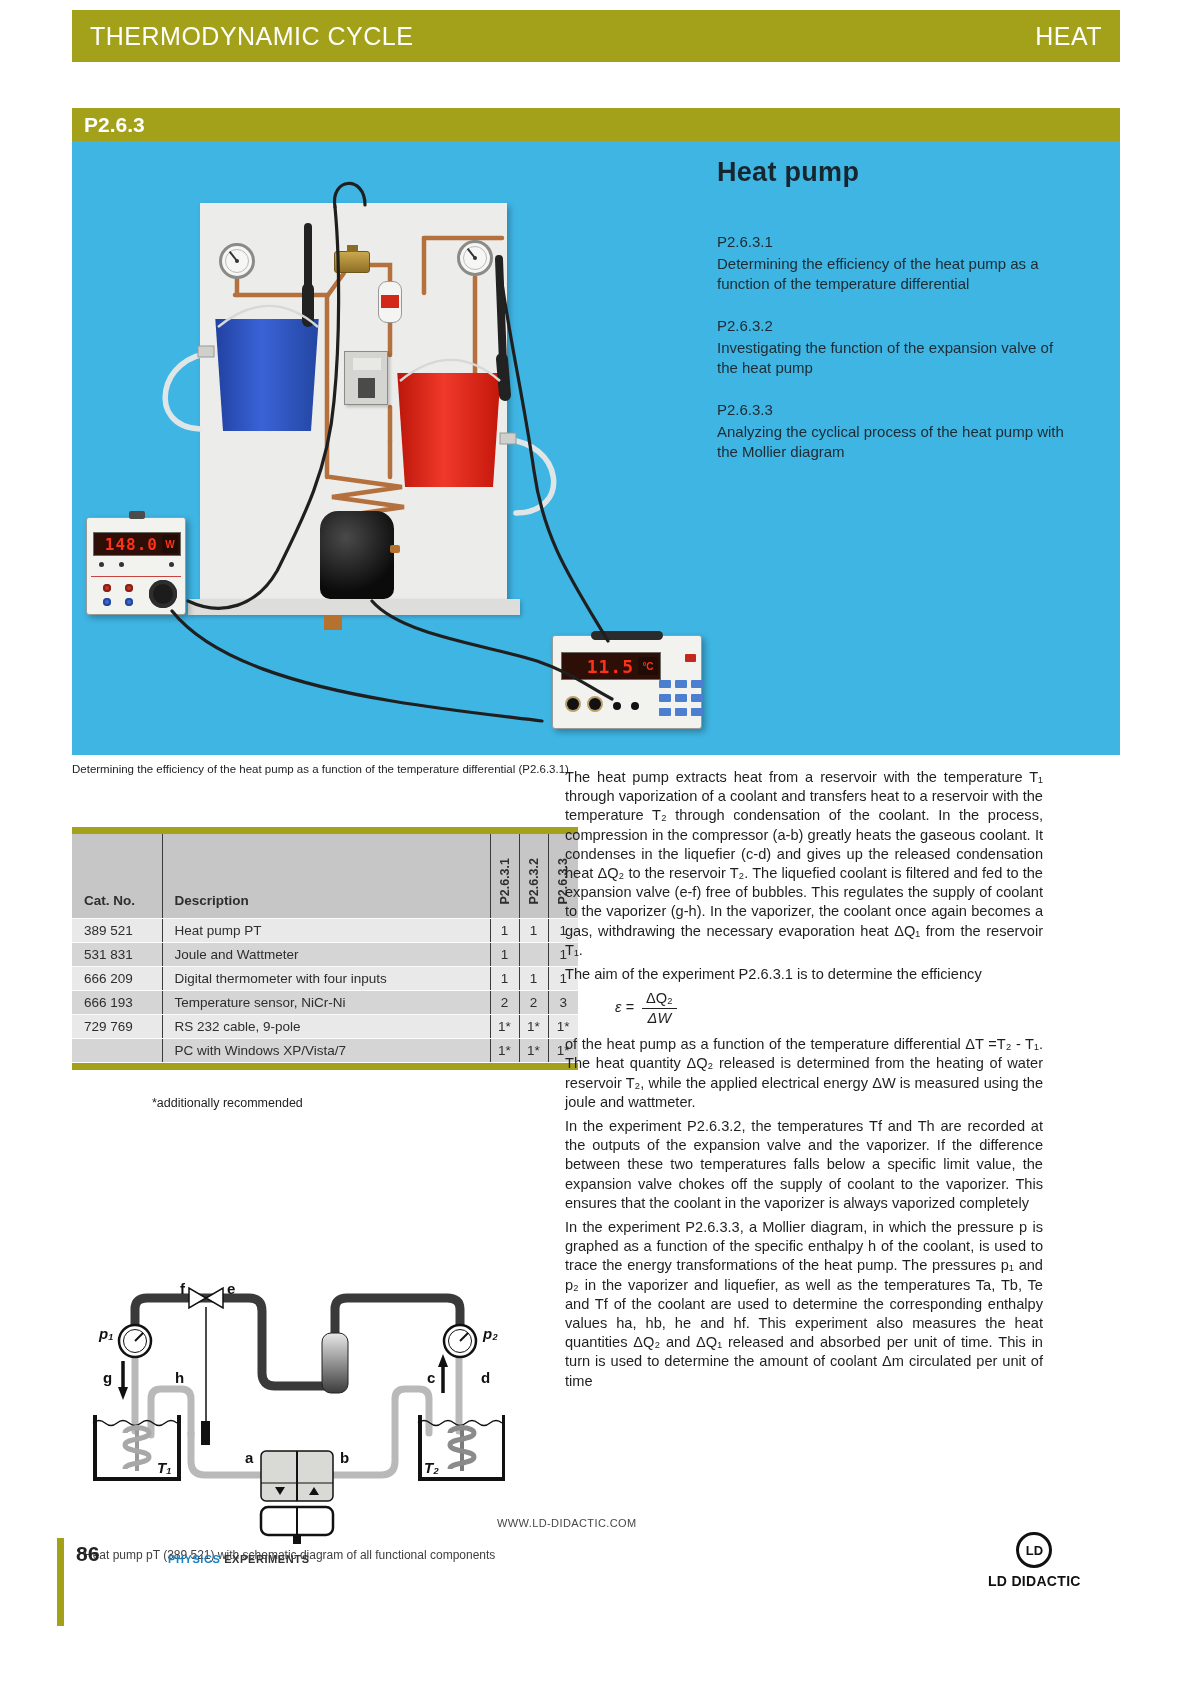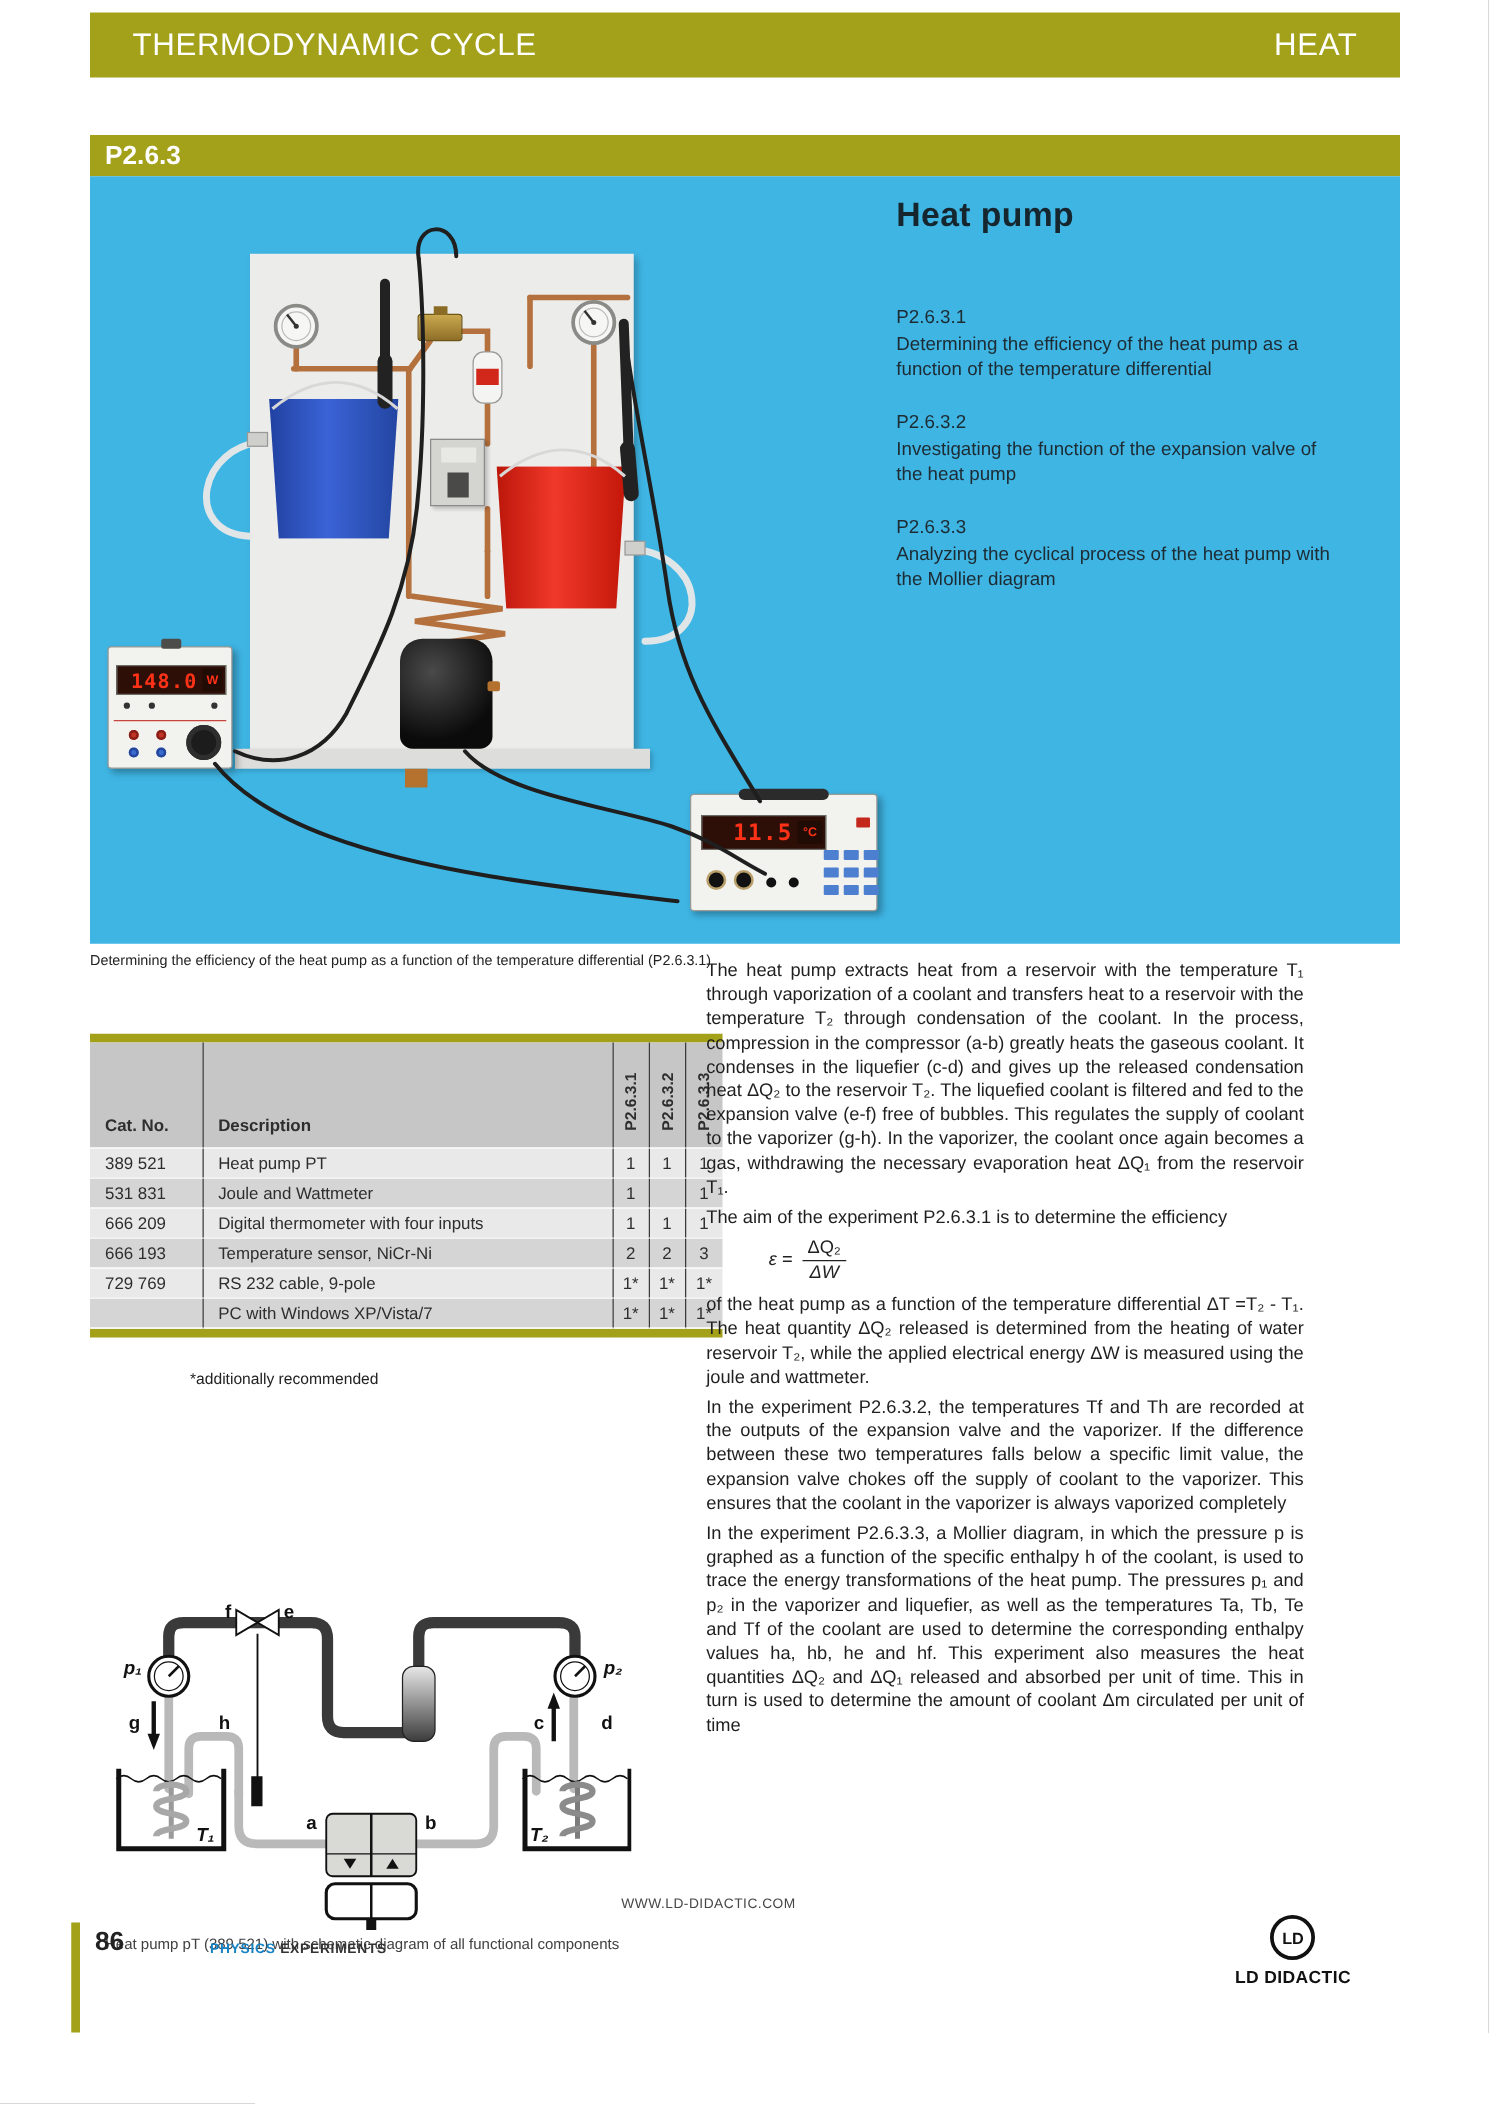--- a/index.html
+++ b/index.html
@@ -1,20 +1,20 @@
 <!DOCTYPE html>
 <html><head>
 <meta charset="utf-8">
 <style>
   * { margin:0; padding:0; box-sizing:border-box; }
   body { background:#888; font-family:"Liberation Sans", sans-serif; }
   .page { position:relative; width:1191px; height:1683px; background:#fff; margin:0 auto; overflow:hidden; font-family:"Liberation Sans", sans-serif; }
 
   
-  .topbar { position:absolute; left:72px; top:10px; width:1048px; height:52px; background:#a3a01a; color:#fff; display:flex; align-items:center; justify-content:space-between; padding:0 34px; }
+  .topbar { position:absolute; left:72px; top:10px; width:1048px; height:52px; background:#a3a01a; color:#fff; display:flex; align-items:center; justify-content:space-between; padding:0 18px; }
   .topbar .t-left { font-size:25px; letter-spacing:.5px; }
   .topbar .t-right { font-size:25px; letter-spacing:.5px; }
   .sectionbar { position:absolute; left:72px; top:108px; width:1048px; height:33px; background:#a3a01a; color:#fff; display:flex; align-items:center; padding:0 12px; }
   .sectionbar span { font-size:21px; font-weight:bold; }
 
   
   .photo { position:absolute; left:72px; top:141px; width:1048px; height:614px; background:#3fb5e4; overflow:hidden; }
   .board { position:absolute; left:128px; top:62px; width:307px; height:400px; background:#ececea; box-shadow:3px 3px 6px rgba(0,0,0,.25); }
   .baseplate { position:absolute; left:116px; top:458px; width:332px; height:16px; background:#dddddb; box-shadow:2px 2px 4px rgba(0,0,0,.2); }
   .foot { position:absolute; left:252px; top:474px; width:18px; height:15px; background:#b5722f; }
@@ -57,21 +57,21 @@
   .instr-right .handle { position:absolute; left:38px; top:-5px; width:72px; height:9px; background:#2b2b2b; border-radius:5px; }
   .instr-right .display { left:8px; top:16px; width:100px; height:28px; }
   .instr-right .digits { font-size:18px; }
   .instr-right .unitbox { width:20px; font-size:10px; }
   .btn { position:absolute; border-radius:1px; }
   .btn.b-blue { width:12px; height:8px; background:#4d7fd0; }
   .btn.b-red { width:11px; height:8px; background:#c4281c; }
   .jack2 { position:absolute; background:#111; border-radius:50%; }
 
   .exp-head { position:absolute; left:645px; top:16px; width:360px; color:#16262e; }
-  .exp-head h2 { font-size:27px; font-weight:bold; margin-bottom:56px; letter-spacing:.3px; }
+  .exp-head h2 { font-size:27px; font-weight:bold; margin-bottom:44px; letter-spacing:.3px; }
   .exp-item { margin-bottom:22px; font-size:15px; line-height:20px; color:#1d2b33; }
   .exp-item .eid { margin-bottom:2px; }
 
   .photo-caption { position:absolute; left:72px; top:763px; font-size:11.5px; color:#222; }
 
   
   .tablewrap { position:absolute; left:72px; top:827px; width:506px; border-top:7px solid #a3a01a; border-bottom:7px solid #a3a01a; }
   table.equip { border-collapse:collapse; width:506px; table-layout:fixed; }
   table.equip th, table.equip td { font-size:13.5px; color:#2e2e2e; }
   table.equip thead tr { height:84px; background:#c6c6c6; }

